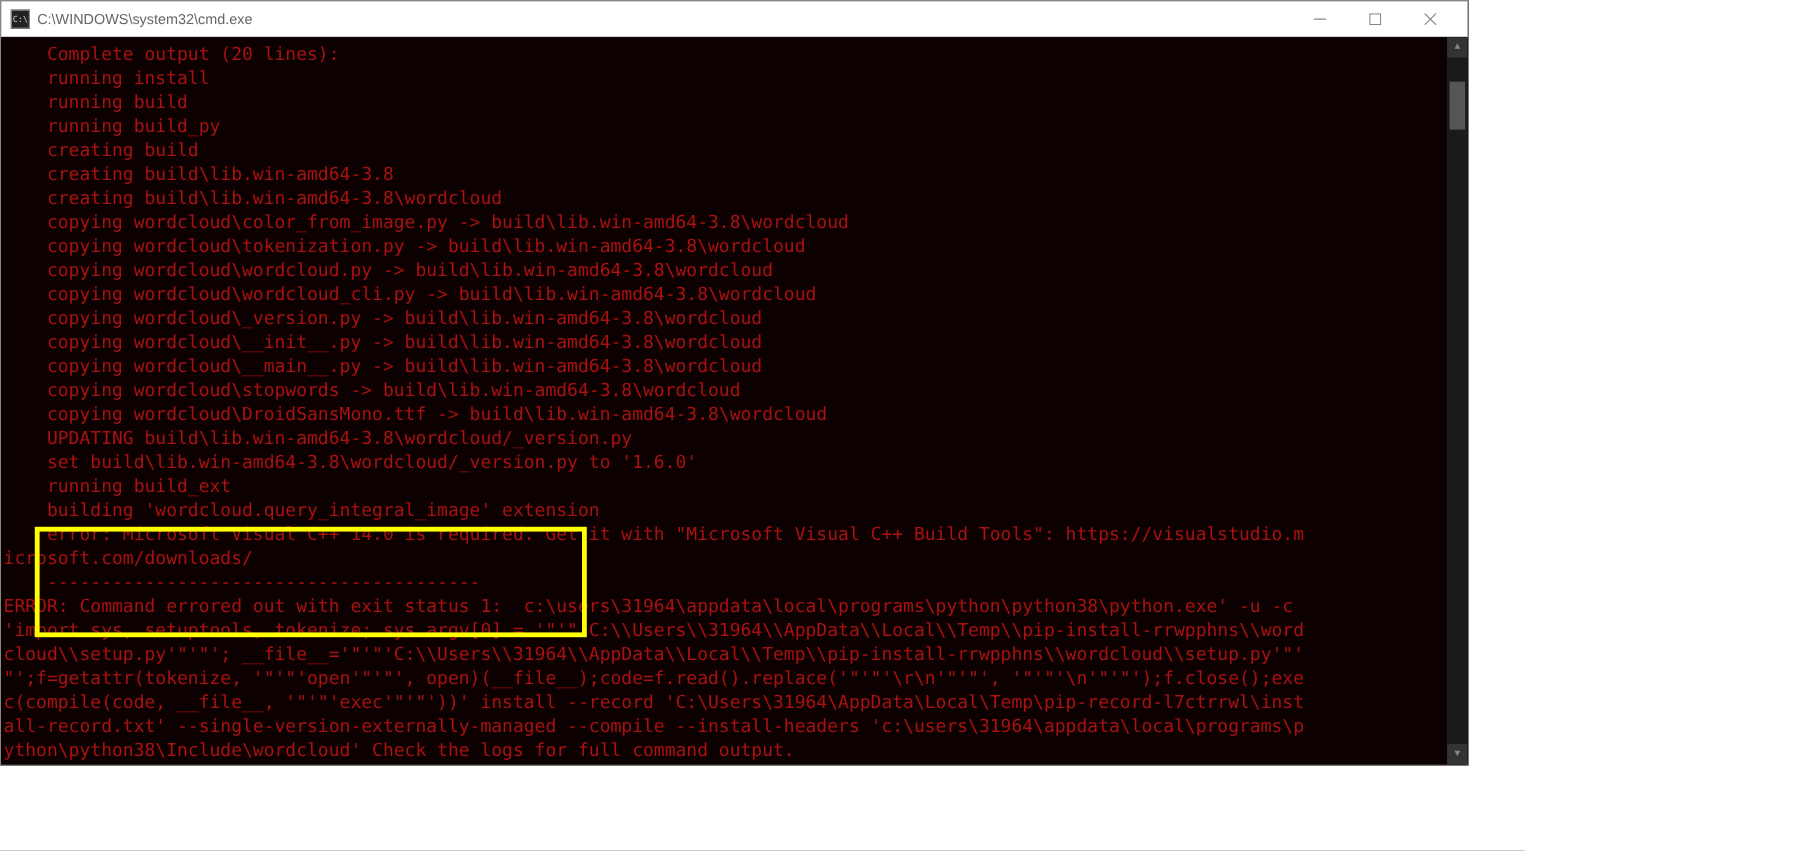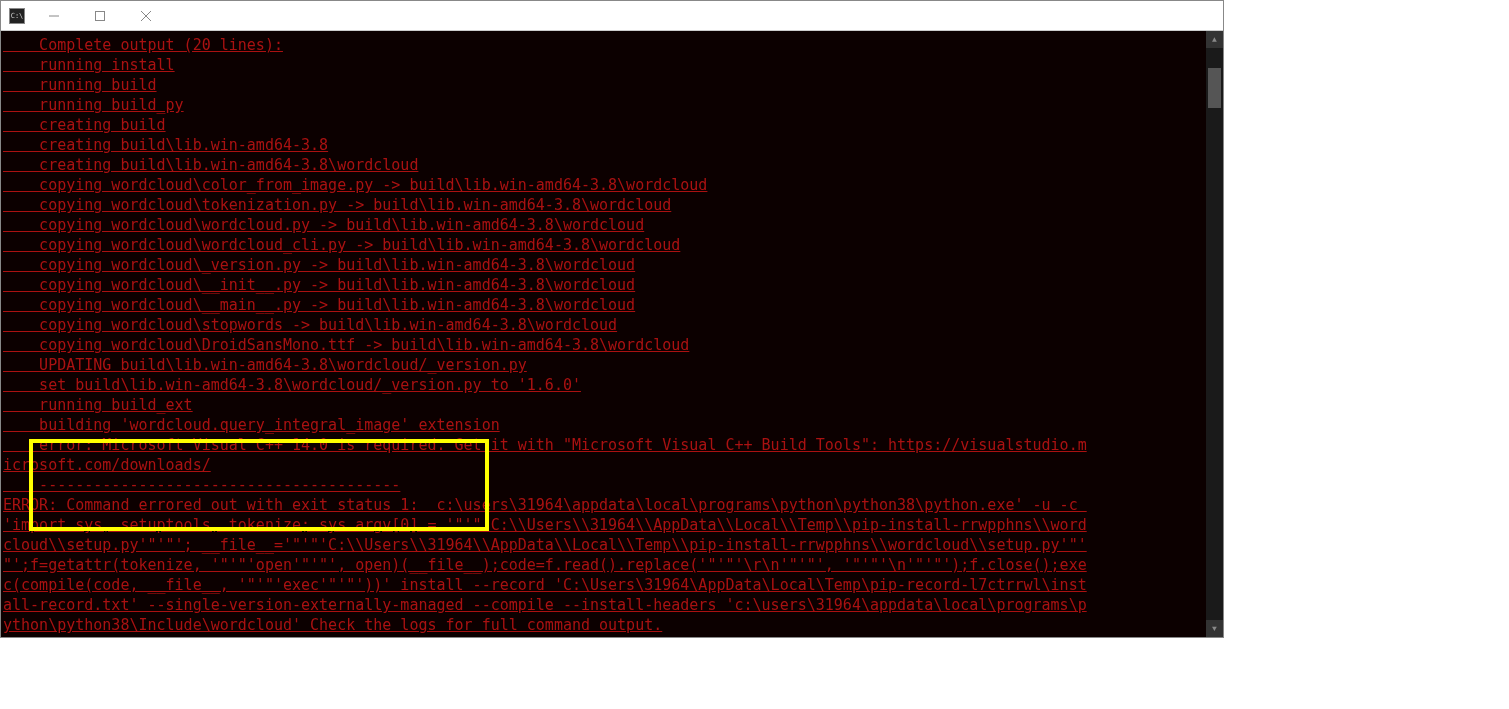--- a/index.html
+++ b/index.html
@@ -66,21 +66,21 @@
     background: #0c0000;
     color: #aa1111;
     font-family: 'NSimSun', 'SimSun', Consolas, monospace;
     font-size: 15px;
     line-height: 20px;
     white-space: pre;
     padding: 4px 4px 0 2px;
     overflow: hidden;
     position: relative;
   }
-  .terminal .line { white-space: pre; text-decoration: underline; }
+  .terminal .line { white-space: pre; }
   .scrollbar {
     width: 17px;
     background: #2a2a2a;
     position: relative;
     display: flex;
     flex-direction: column;
   }
   .sb-btn {
     height: 17px;
     background: #333;
@@ -106,20 +106,21 @@
     width: 460px;
     height: 92px;
   }
 </style>
 </head>
 <body>
 
 <div class="window">
   <div class="titlebar">
     <div class="titlebar-icon">C:\</div>
+    <div class="titlebar-title">C:\WINDOWS\system32\cmd.exe</div>
     <div class="winbtn">
       <svg viewBox="0 0 10 10">
           <line x1="0" y1="5" x2="10" y2="5"></line>
         </svg>
     </div>
     <div class="winbtn">
       <svg viewBox="0 0 10 10">
           <rect x="0.5" y="0.5" width="9" height="9"></rect>
         </svg>
     </div>

